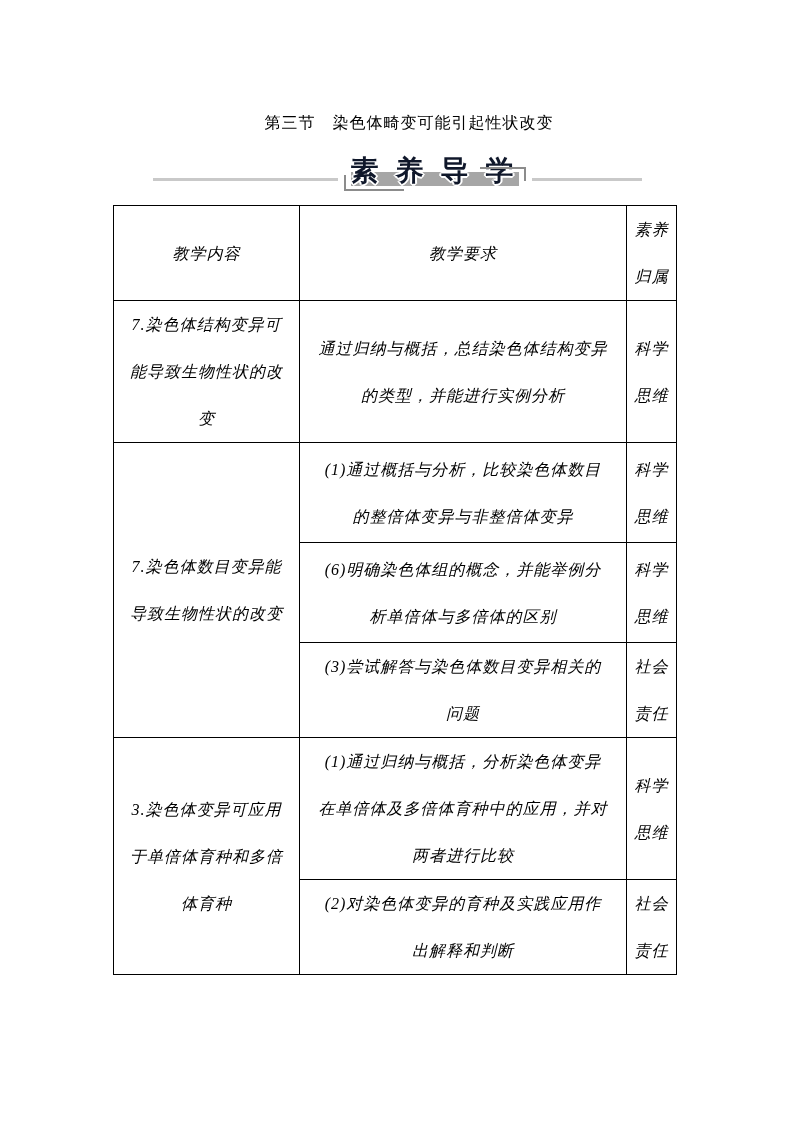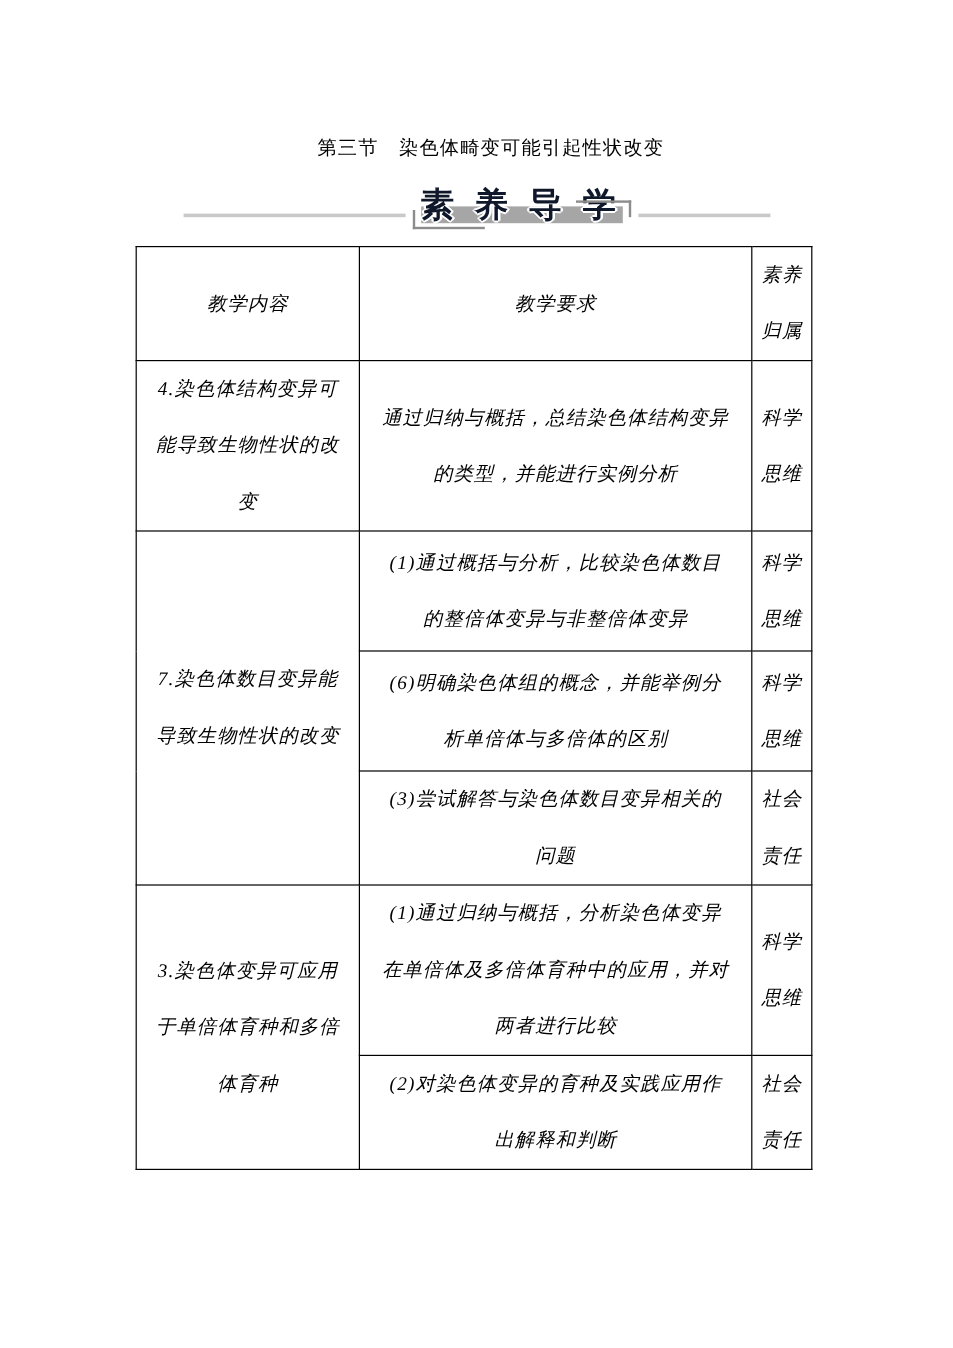--- a/index.html
+++ b/index.html
@@ -100,21 +100,21 @@
           <div class="cell-line">教学要求</div>
         </td>
         <td>
           <div class="cell-line">素养</div>
           <div class="cell-line">归属</div>
         </td>
       </tr>
 
       <tr style="height:140px">
         <td>
-          <div class="cell-line">4.染色体结构变异可</div>
+          <div class="cell-line">7.染色体结构变异可</div>
           <div class="cell-line">能导致生物性状的改</div>
           <div class="cell-line">变</div>
         </td>
         <td>
           <div class="cell-line">通过归纳与概括，总结染色体结构变异</div>
           <div class="cell-line">的类型，并能进行实例分析</div>
         </td>
         <td>
           <div class="cell-line">科学</div>
           <div class="cell-line">思维</div>

